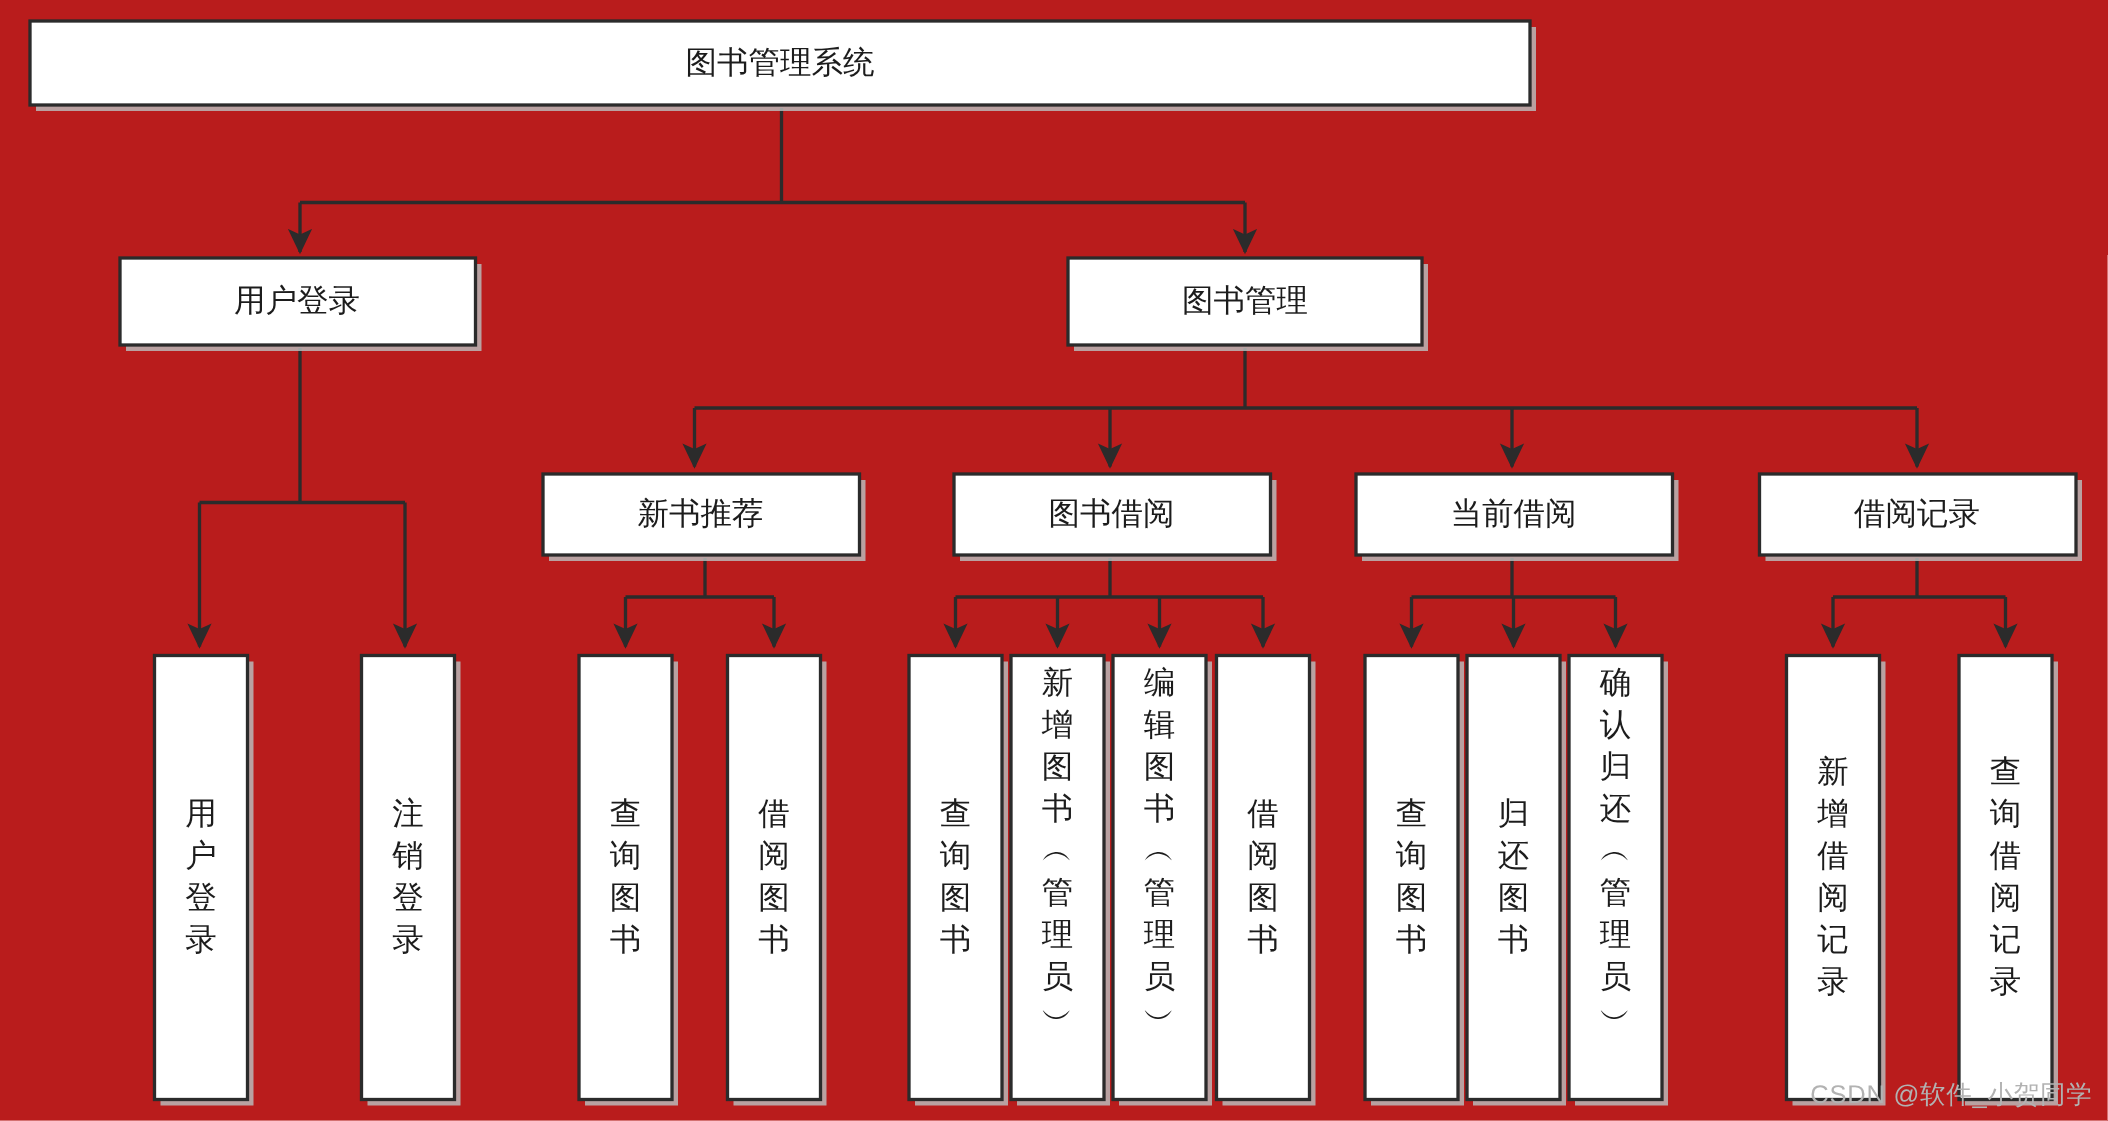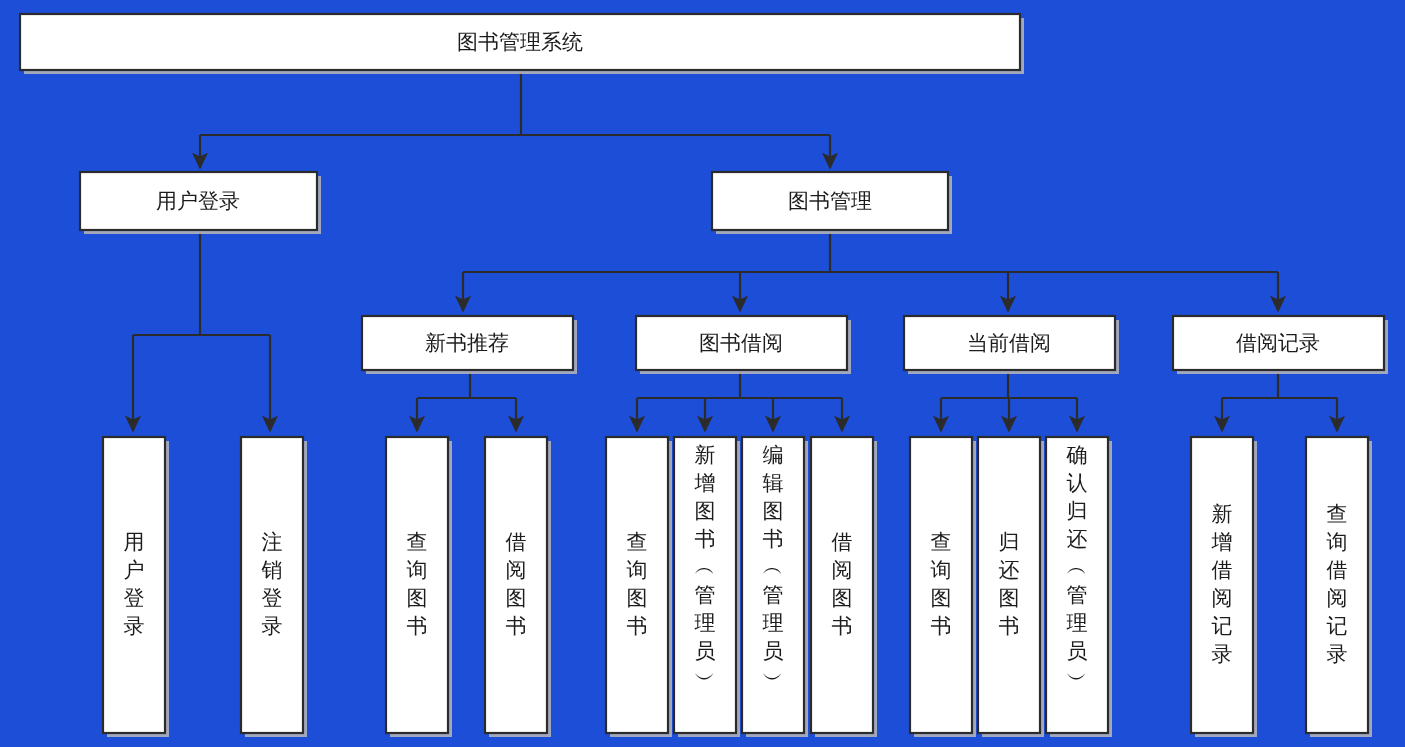--- a/index.html
+++ b/index.html
@@ -10,21 +10,21 @@
   body {
     width: 1405px;
     height: 747px;
     font-family: "Liberation Sans", "DejaVu Sans", sans-serif;
     overflow: hidden;
   }
   #diagram-root {
     position: relative;
     width: 1405px;
     height: 747px;
-    background: #1d4ed8;
+    background: #b91c1c;
   }
   svg#tree-svg {
     position: absolute;
     left: 0;
     top: 0;
     width: 1405px;
     height: 747px;
     display: block;
   }
   .node-box {
@@ -242,13 +242,14 @@
     </g>
 
     <g>
       <rect class="node-shadow" x="1310" y="441" width="62" height="296"></rect>
       <rect class="node-box" x="1306" y="437" width="62" height="296"></rect>
       <text class="node-label-v" x="1337" y="489"><tspan x="1337" y="521">查</tspan><tspan x="1337" y="549">询</tspan><tspan x="1337" y="577">借</tspan><tspan x="1337" y="605">阅</tspan><tspan x="1337" y="633">记</tspan><tspan x="1337" y="661">录</tspan></text>
     </g>
 
   </svg>
 
+  <div class="watermark">CSDN @软件_小贺同学</div>
 </div>
 
 </body></html>

